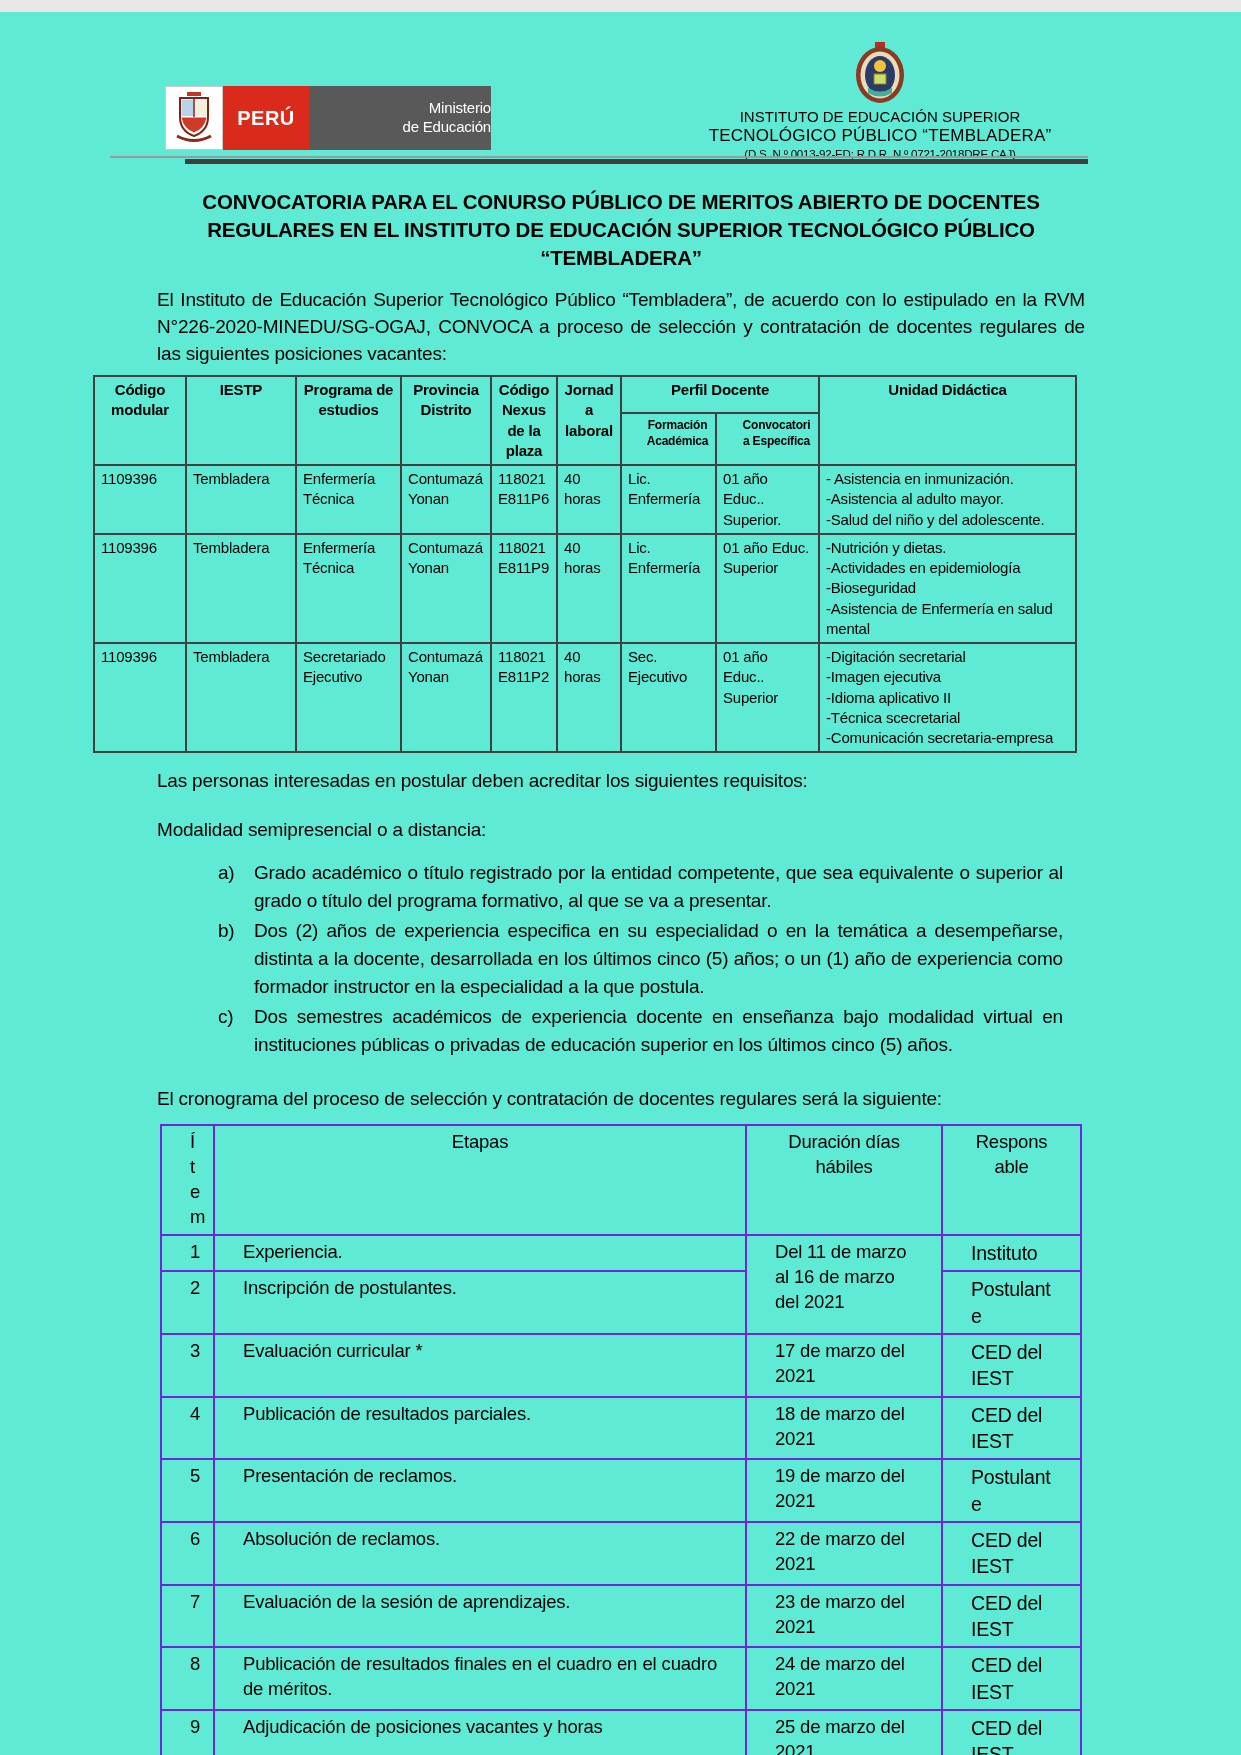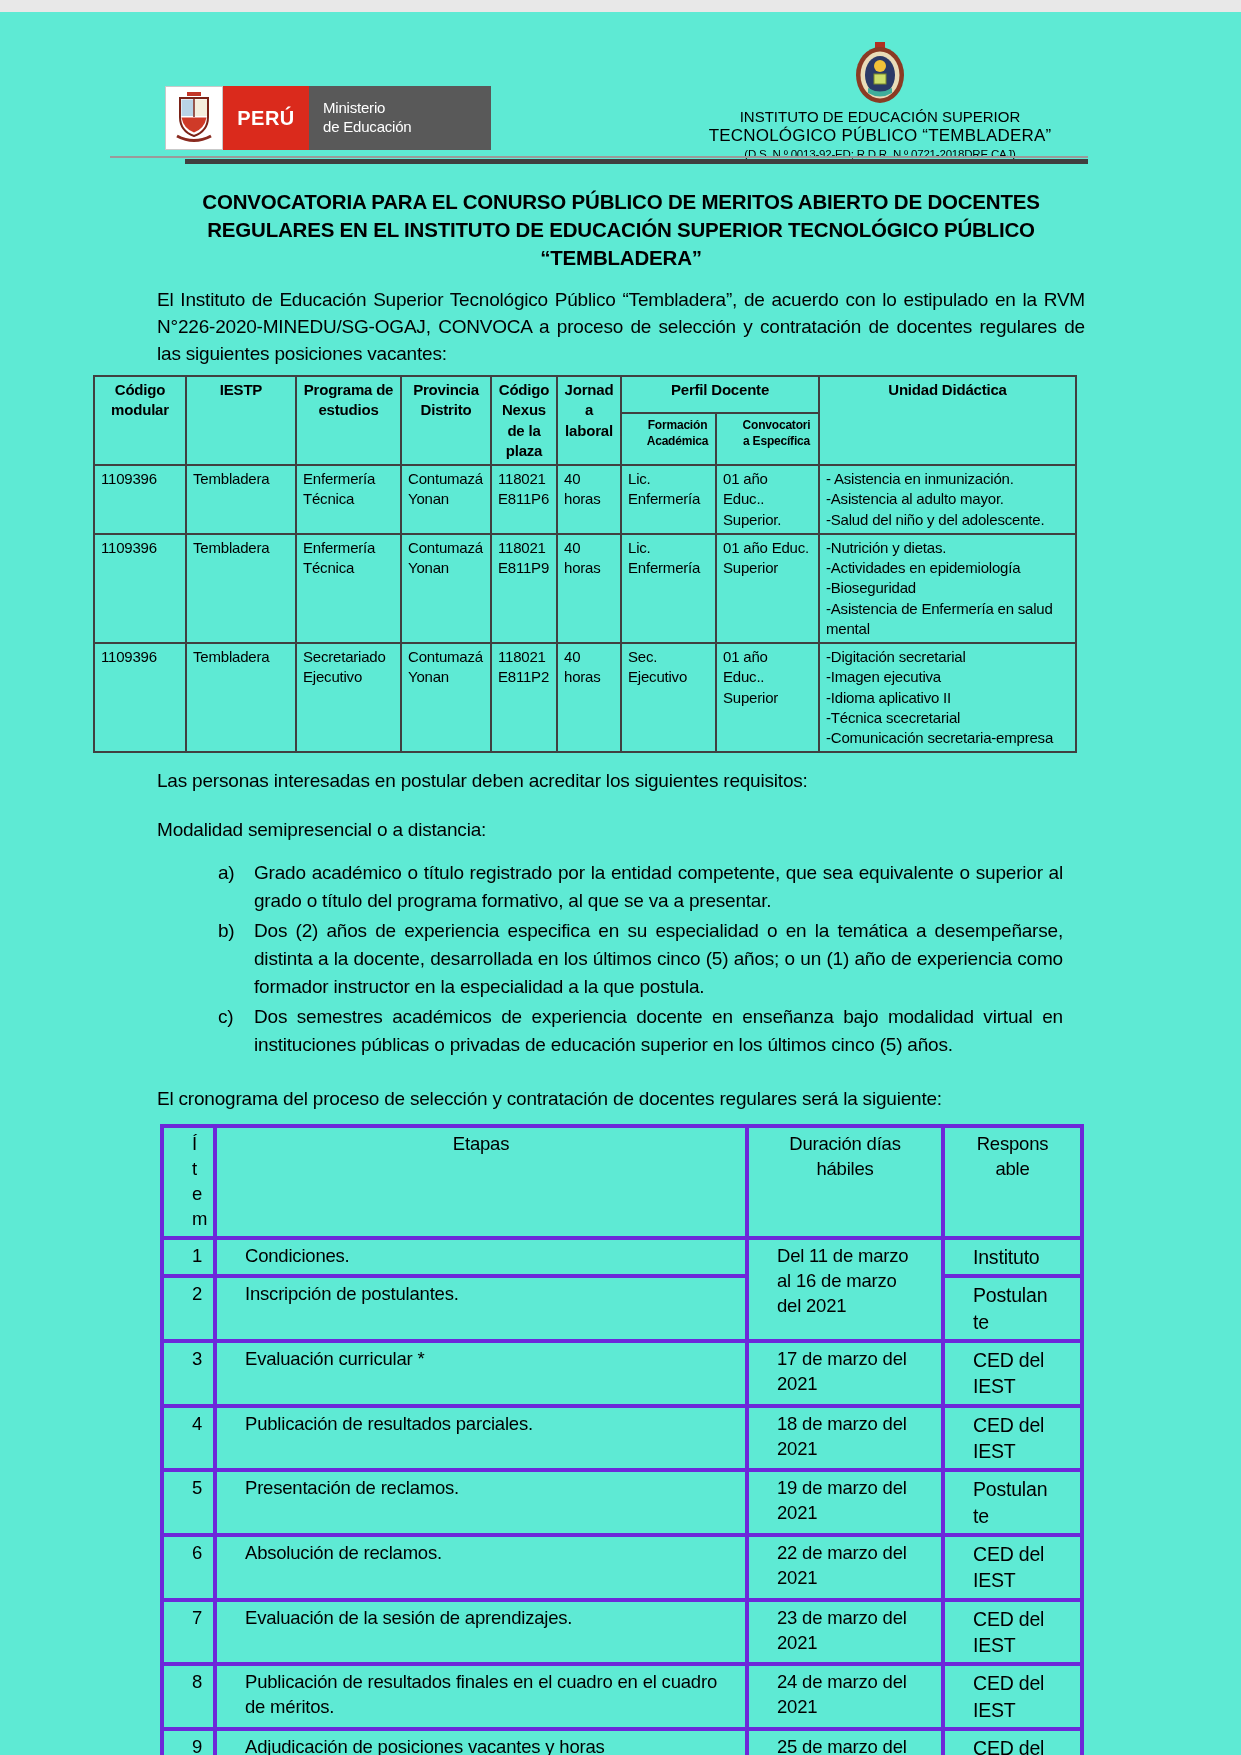--- a/index.html
+++ b/index.html
@@ -7,21 +7,21 @@
     position:relative;
     width:1241px; height:1755px;
     margin:12px auto;
     background:#5eead4;
     font-family:"Liberation Sans", sans-serif;
     color:#000;
     letter-spacing:-0.2px;
     overflow:hidden;
     box-sizing:border-box;
   }
-  .pre { white-space:pre-line; }
+  .pre { white-space:pre-line;text-align:right; }
 
   
   .doc-header { position:relative; height:148px; }
   .minedu-logo { position:absolute; left:165px; top:74px; display:flex; height:64px; }
   .coat-box { width:58px; background:#fff; border:1px solid #c9c9c9; box-sizing:border-box;
               display:flex; align-items:center; justify-content:center; }
   .peru-box  { width:86px; background:#da2a1c; color:#fff; font-weight:bold; font-size:20px;
                letter-spacing:0.5px; display:flex; align-items:center; justify-content:center; }
   .ministry-box { width:182px; background:#595959; color:#fff; font-size:15px; line-height:1.25;
                   display:flex; flex-direction:column; justify-content:center; padding-left:14px; box-sizing:border-box; }
@@ -59,21 +59,21 @@
 
   
   .req-list { margin:16px 0 0 218px; width:845px; }
   .req-item { display:flex; font-size:19px; line-height:28px; margin-bottom:2px; }
   .req-marker { width:36px; flex:none; }
   .req-text { flex:1; text-align:justify; }
 
   
   .schedule-table { margin:12px 0 0 160px; width:920px; table-layout:fixed; font-size:18.5px; }
   .schedule-table th, .schedule-table td {
-    border:4px solid #6d28d9; padding:4px 28px; vertical-align:top;
+    border:2px solid #6d28d9; padding:4px 28px; vertical-align:top;
     line-height:1.35; box-sizing:border-box; overflow-wrap:break-word;
   }
   .schedule-table th { font-weight:normal; text-align:center; }
   .schedule-table td.item { text-align:center; }
   .schedule-table td.etapa { text-align:justify; }
   .schedule-table td.resp { font-size:19.5px; }
 </style>
 </head>
 <body>
 
@@ -228,21 +228,21 @@
       <tr>
         <th>Ítem</th>
         <th>Etapas</th>
         <th>Duración días hábiles</th>
         <th>Responsable</th>
       </tr>
     </thead>
     <tbody>
       <tr>
         <td class="item">1</td>
-        <td class="etapa">Condiciones.</td>
+        <td class="etapa">Experiencia.</td>
         <td rowspan="2">Del 11 de marzo al 16 de marzo del 2021</td>
         <td class="resp">Instituto</td>
       </tr>
       <tr>
         <td class="item">2</td>
         <td class="etapa">Inscripción de postulantes.</td>
         <td class="resp">Postulante</td>
       </tr>
       <tr>
         <td class="item">3</td>

